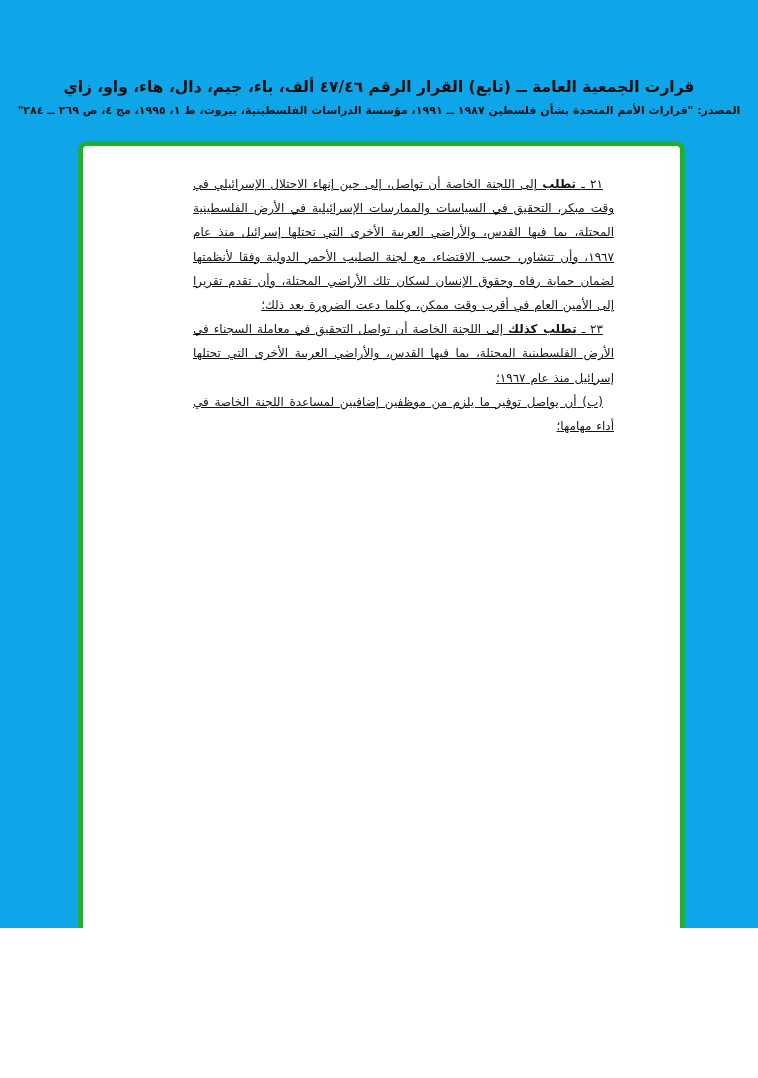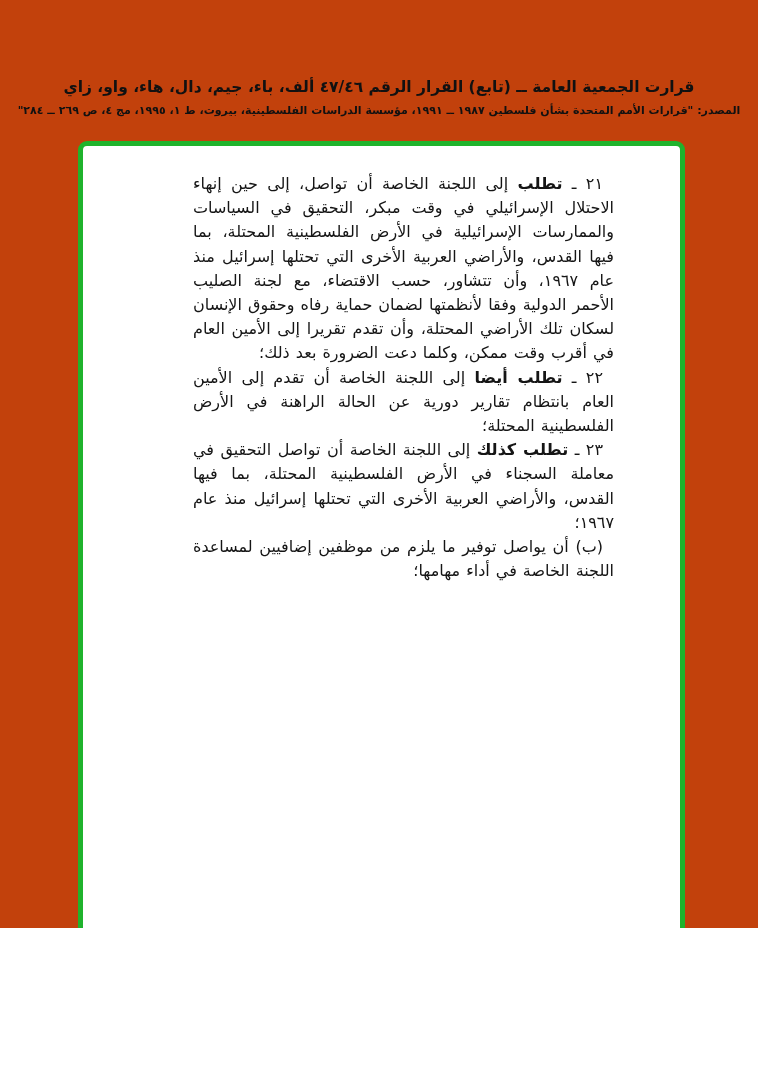--- a/index.html
+++ b/index.html
@@ -4,21 +4,21 @@
 <style>
   html, body {
     margin: 0;
     padding: 0;
     background: #ffffff;
   }
   .page {
     position: relative;
     width: 758px;
     height: 928px;
-    background: #c2410c;
+    background: #0ea5e9;
     font-family: "DejaVu Sans", sans-serif;
     color: #141414;
     overflow: hidden;
   }
   .doc-title {
     position: absolute;
     top: 78px;
     left: 0;
     width: 758px;
     direction: rtl;
@@ -52,26 +52,27 @@
   .text-col {
     position: absolute;
     top: 172px;
     left: 193px;
     width: 421px;
     direction: rtl;
   }
   .text-col p {
     margin: 0;
     padding: 0;
-    font-size: 16px;
+    font-size: 12px;
     line-height: 24.2px;
     text-align: justify;
     text-indent: 11px;
     word-spacing: 1px;
     color: #151515;
+    text-decoration: underline;
   }
   .text-col p .lead-bold {
     font-weight: bold;
   }
   .page-number {
     position: absolute;
     top: 1022px;
     left: 0;
     width: 758px;
     text-align: center;
@@ -87,21 +88,20 @@
 
   <div class="doc-title">قرارت الجمعية العامة ــ (تابع) القرار الرقم ٤٧/٤٦ ألف، باء، جيم، دال، هاء، واو، زاي</div>
 
   <div class="doc-source">المصدر: "قرارات الأمم المتحدة بشأن فلسطين ١٩٨٧ ــ ١٩٩١، مؤسسة الدراسات الفلسطينية، بيروت، ط ١، ١٩٩٥، مج ٤، ص ٢٦٩ ــ ٢٨٤"</div>
 
   <div class="border-box" style="border-color: rgb(31, 179, 44);"></div>
 
   <div class="text-col">
   <p><span class="prefix">٢١ ـ</span> <span class="lead-bold">تطلب</span> <span class="body-text">إلى اللجنة الخاصة أن تواصل، إلى حين إنهاء الاحتلال الإسرائيلي في وقت مبكر، التحقيق في السياسات والممارسات الإسرائيلية في الأرض الفلسطينية المحتلة، بما فيها القدس، والأراضي العربية الأخرى التي تحتلها إسرائيل منذ عام ١٩٦٧، وأن تتشاور، حسب الاقتضاء، مع لجنة الصليب الأحمر الدولية وفقا لأنظمتها لضمان حماية رفاه وحقوق الإنسان لسكان تلك الأراضي المحتلة، وأن تقدم تقريرا إلى الأمين العام في أقرب وقت ممكن، وكلما دعت الضرورة بعد ذلك؛</span></p>
 
-  <p><span class="prefix">٢٢ ـ</span> <span class="lead-bold">تطلب أيضا</span> <span class="body-text">إلى اللجنة الخاصة أن تقدم إلى الأمين العام بانتظام تقارير دورية عن الحالة الراهنة في الأرض الفلسطينية المحتلة؛</span></p>
 
   <p><span class="prefix">٢٣ ـ</span> <span class="lead-bold">تطلب كذلك</span> <span class="body-text">إلى اللجنة الخاصة أن تواصل التحقيق في معاملة السجناء في الأرض الفلسطينية المحتلة، بما فيها القدس، والأراضي العربية الأخرى التي تحتلها إسرائيل منذ عام ١٩٦٧؛</span></p>
 
 
 
 
 
 
   <p><span class="prefix">(ب)</span>  <span class="body-text">أن يواصل توفير ما يلزم من موظفين إضافيين لمساعدة اللجنة الخاصة في أداء مهامها؛</span></p>
 </div>

